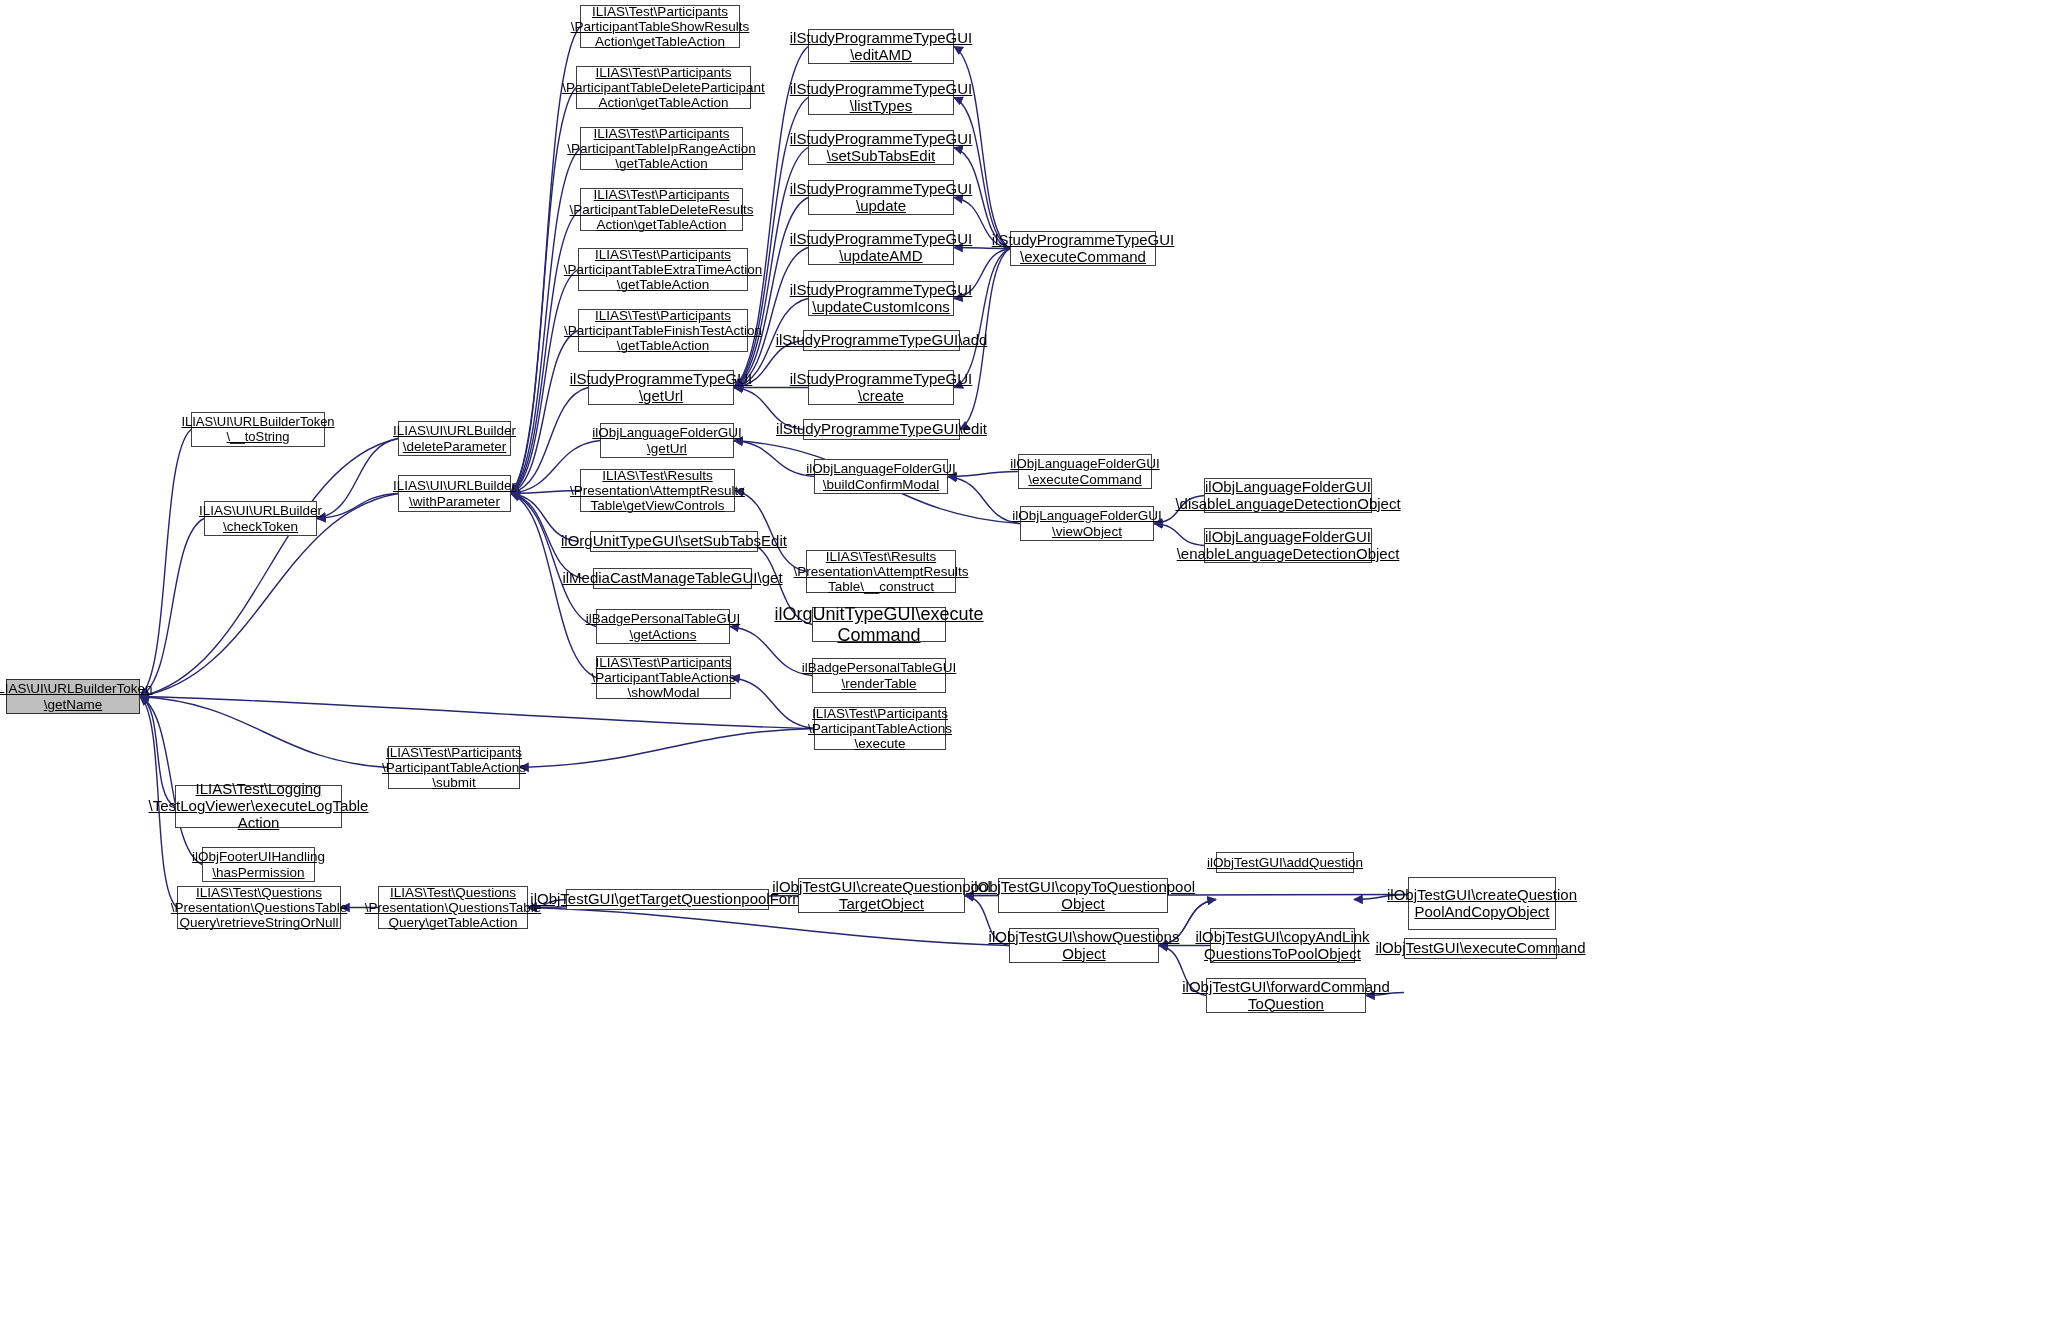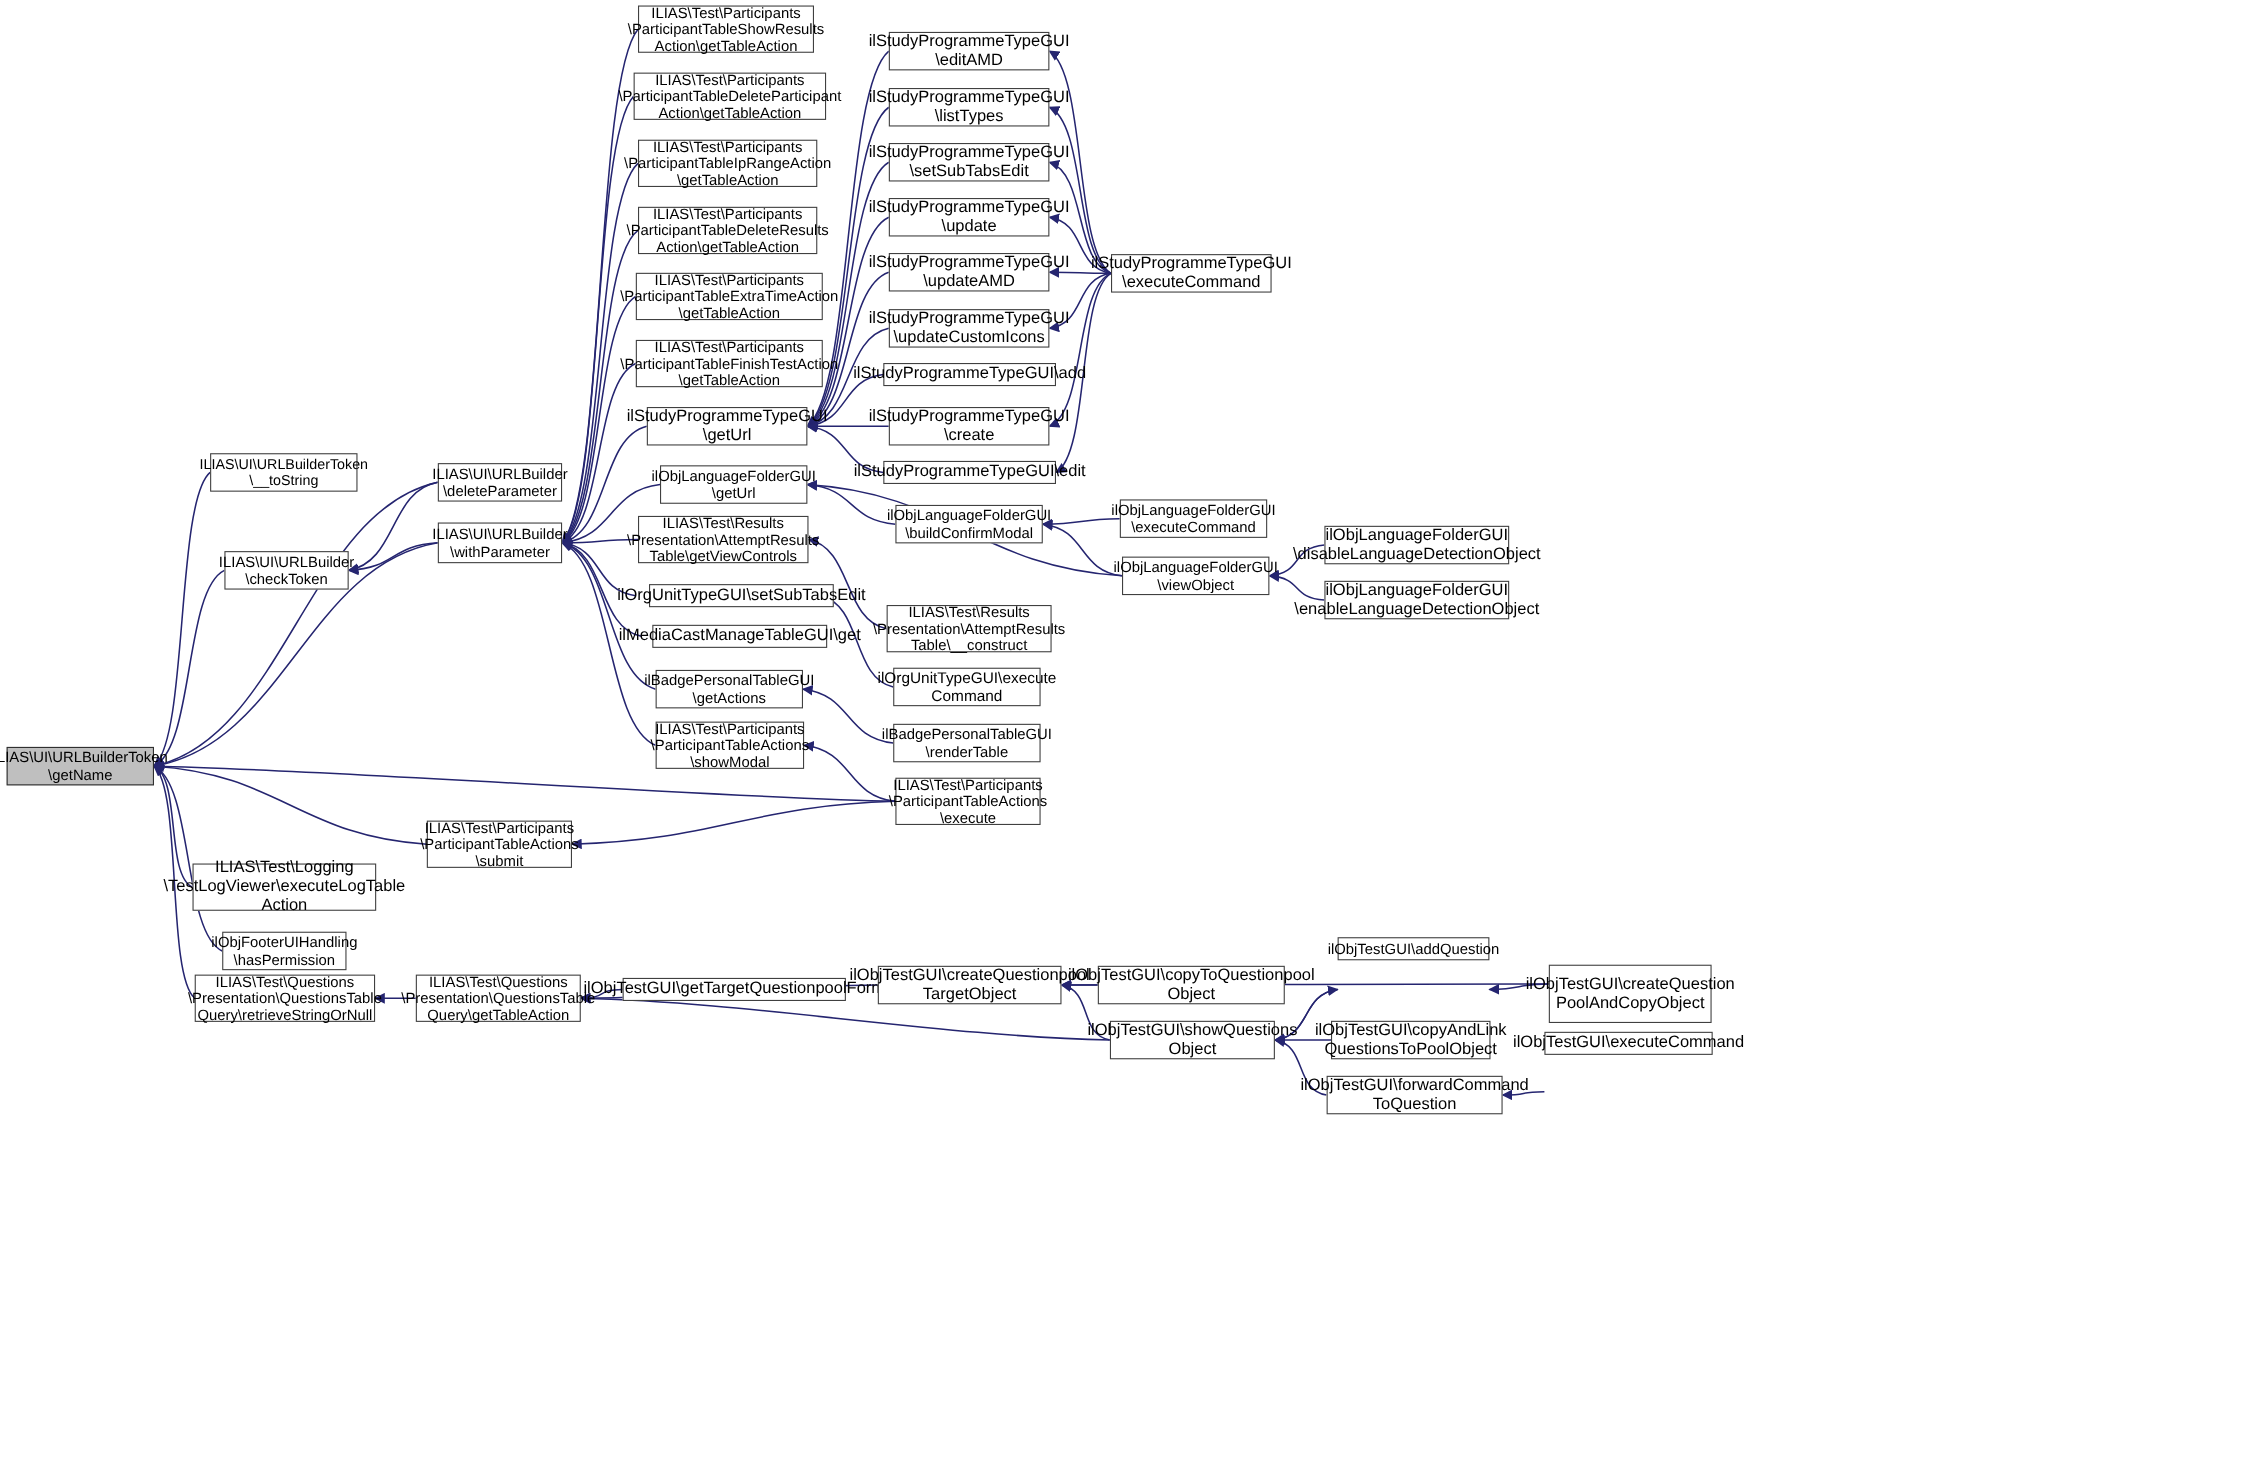--- a/index.html
+++ b/index.html
@@ -32,20 +32,21 @@
     color: #000000;
     font-size: 15px;
     line-height: 1.12;
     text-align: center;
     display: flex;
     align-items: center;
     justify-content: center;
     padding: 1px 3px;
     white-space: pre-line;
     z-index: 5;
+    text-decoration: underline;
   }
   .node.current {
     background: #bfbfbf;
     border: 1px solid #303030;
   }
 </style>
 </head>
 <body>
 
 <div id="canvas">
@@ -204,21 +205,21 @@
 \executeCommand</div>
     <div class="node" style="left: 1020px; top: 506px; width: 134px; height: 35px; font-size: 13.5px;">ilObjLanguageFolderGUI
 \viewObject</div>
     <div class="node" style="left: 1204px; top: 478px; width: 168px; height: 35px;">ilObjLanguageFolderGUI
 \disableLanguageDetectionObject</div>
     <div class="node" style="left: 1204px; top: 528px; width: 168px; height: 35px;">ilObjLanguageFolderGUI
 \enableLanguageDetectionObject</div>
     <div class="node" style="left: 806px; top: 550px; width: 150px; height: 43px; font-size: 13.5px;">ILIAS\Test\Results
 \Presentation\AttemptResults
 Table\__construct</div>
-    <div class="node" style="left: 812px; top: 607px; width: 134px; height: 35px; font-size: 14px;">ilOrgUnitTypeGUI\execute
+    <div class="node" style="left: 812px; top: 607px; width: 134px; height: 35px; font-size: 18px;">ilOrgUnitTypeGUI\execute
 Command</div>
     <div class="node" style="left: 812px; top: 658px; width: 134px; height: 35px; font-size: 13.5px;">ilBadgePersonalTableGUI
 \renderTable</div>
     <div class="node" style="left: 814px; top: 707px; width: 132px; height: 43px; font-size: 13.5px;">ILIAS\Test\Participants
 \ParticipantTableActions
 \execute</div>
     <div class="node" style="left: 798px; top: 878px; width: 167px; height: 35px;">ilObjTestGUI\createQuestionpool
 TargetObject</div>
     <div class="node" style="left: 998px; top: 878px; width: 170px; height: 35px;">ilObjTestGUI\copyToQuestionpool
 Object</div>

